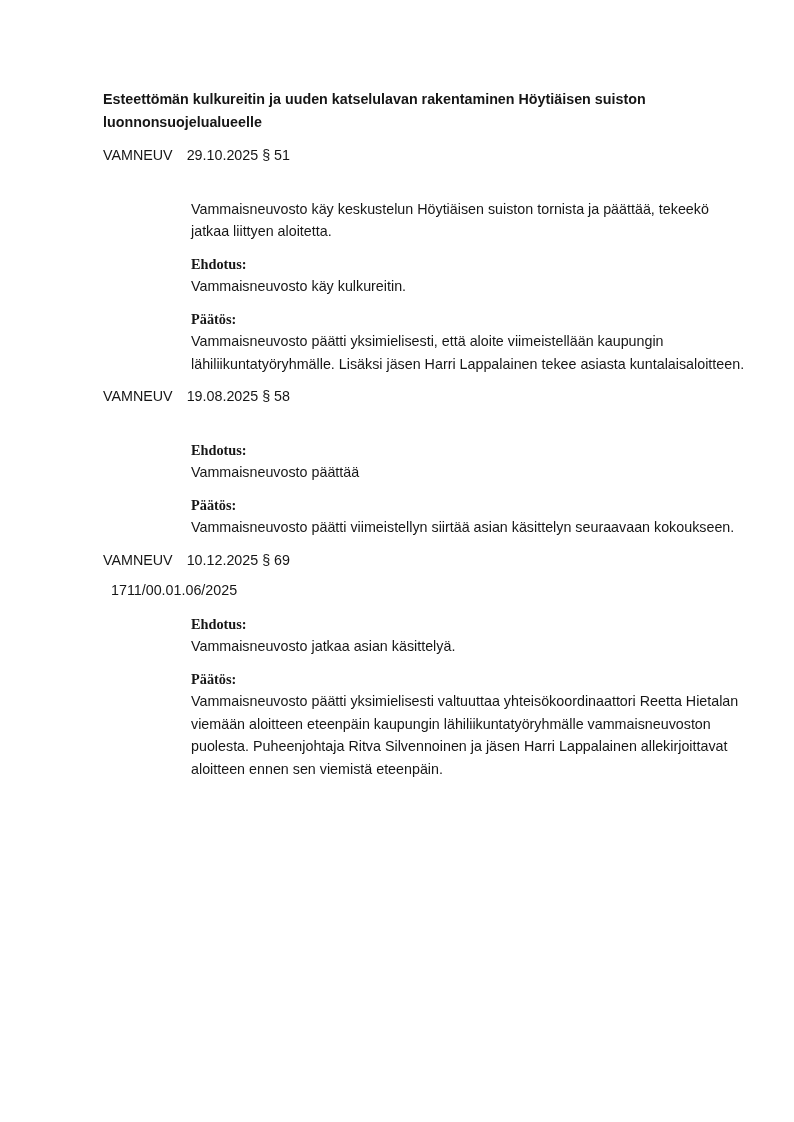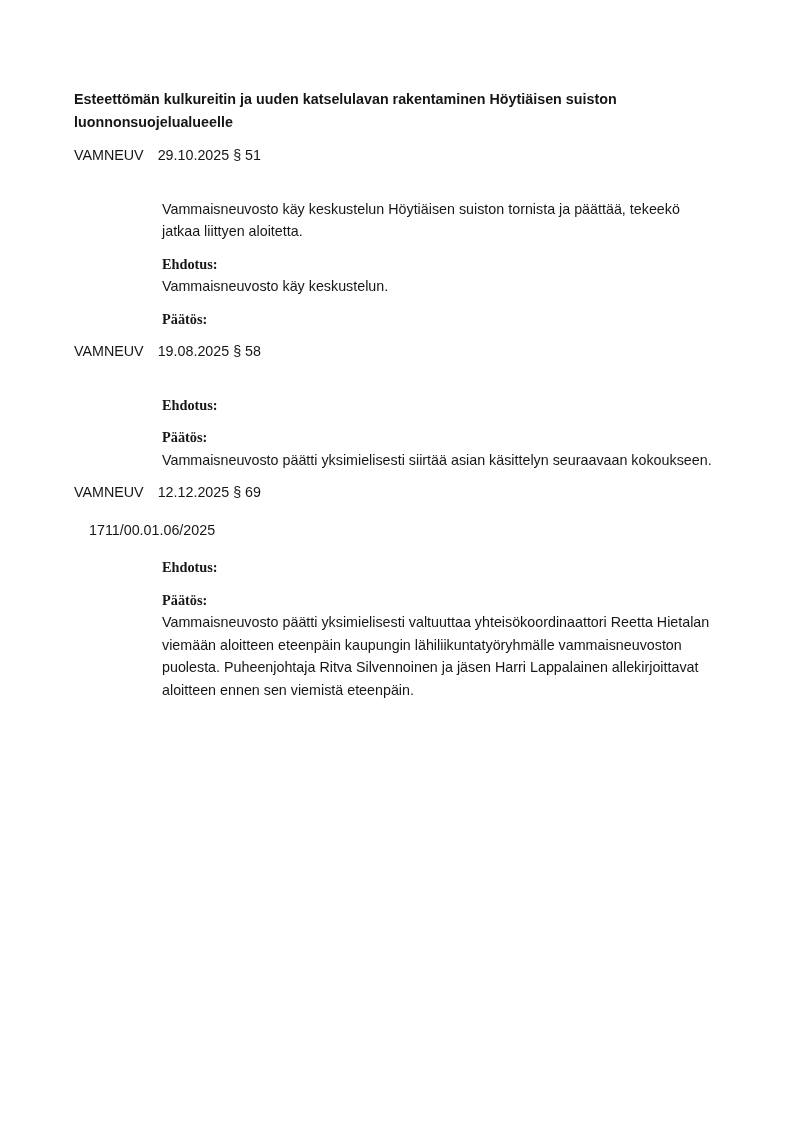--- a/index.html
+++ b/index.html
@@ -2,75 +2,78 @@
 <html lang="fi"><head>
 <meta charset="utf-8">
 <style>
   html, body { margin: 0; padding: 0; background: #ffffff; }
   .page {
     position: relative;
     width: 794px;
     height: 1122px;
     background: #ffffff;
     box-sizing: border-box;
-    padding: 88px 58px 0 74px;
+    padding: 88px 58px 0 103px;
     font-family: "Liberation Sans", sans-serif;
     font-size: 14.3px;
     line-height: 22.5px;
     color: #161616;
     overflow: hidden;
   }
   p { margin: 0; }
   .title {
     margin: 0 0 11px 0;
     font-size: 14.3px;
     line-height: 22.5px;
     font-weight: 700;
     max-width: 630px;
   }
   .section-heading { margin: 0; white-space: nowrap; }
   .section-heading .ref { margin-left: 14px; }
-  .diary { margin: 15px; }
+  .diary { margin: 8px; }
   .sec-body { margin-left: 88px; width: 557px; }
   .gap    { margin-top: 10px; }
   .gap-lg { margin-top: 31px; }
   .gap-sm { margin-top: 11px; }
   .bold-label { font-weight: 700; font-family: Liberation Serif, serif; }
   .section { margin-top: 10px; }
   .section:first-of-type { margin-top: 0; }
 </style>
 </head>
 <body>
 
 <div class="page">
 
   <h1 class="title">Esteettömän kulkureitin ja uuden katselulavan rakentaminen Höytiäisen suiston luonnonsuojelualueelle</h1>
 
   <div class="section">
     <p class="section-heading"><span>VAMNEUV</span><span class="ref">29.10.2025 § 51</span></p>
     <div class="sec-body">
       <p class="gap-lg">Vammaisneuvosto käy keskustelun Höytiäisen suiston tornista ja päättää, tekeekö jatkaa liittyen aloitetta.</p>
       <p class="gap bold-label">Ehdotus:</p>
-      <p>Vammaisneuvosto käy keskustelun.</p>
+      <p>Vammaisneuvosto käy kulkureitin.</p>
       <p class="gap bold-label">Päätös:</p>
+      <p>Vammaisneuvosto päätti yksimielisesti, että aloite viimeistellään kaupungin lähiliikuntatyöryhmälle. Lisäksi jäsen Harri Lappalainen tekee asiasta kuntalaisaloitteen.</p>
     </div>
   </div>
 
   <div class="section">
     <p class="section-heading"><span>VAMNEUV</span><span class="ref">19.08.2025 § 58</span></p>
     <div class="sec-body">
       <p class="gap-lg bold-label">Ehdotus:</p>
+      <p>Vammaisneuvosto päättää</p>
       <p class="gap bold-label">Päätös:</p>
-      <p>Vammaisneuvosto päätti yksimielisesti siirtää asian käsittelyn seuraavaan kokoukseen.</p>
+      <p>Vammaisneuvosto päätti viimeistellyn siirtää asian käsittelyn seuraavaan kokoukseen.</p>
     </div>
   </div>
 
   <div class="section">
-    <p class="section-heading"><span>VAMNEUV</span><span class="ref">12.12.2025 § 69</span></p>
+    <p class="section-heading"><span>VAMNEUV</span><span class="ref">10.12.2025 § 69</span></p>
     <p class="diary">1711/00.01.06/2025</p>
     <div class="sec-body">
       <p class="gap-sm bold-label">Ehdotus:</p>
+      <p>Vammaisneuvosto jatkaa asian käsittelyä.</p>
       <p class="gap bold-label">Päätös:</p>
       <p>Vammaisneuvosto päätti yksimielisesti valtuuttaa yhteisökoordinaattori Reetta Hietalan viemään aloitteen eteenpäin kaupungin lähiliikuntatyöryhmälle vammaisneuvoston puolesta. Puheenjohtaja Ritva Silvennoinen ja jäsen Harri Lappalainen allekirjoittavat aloitteen ennen sen viemistä eteenpäin.</p>
     </div>
   </div>
 
 </div>
 
 </body></html>

